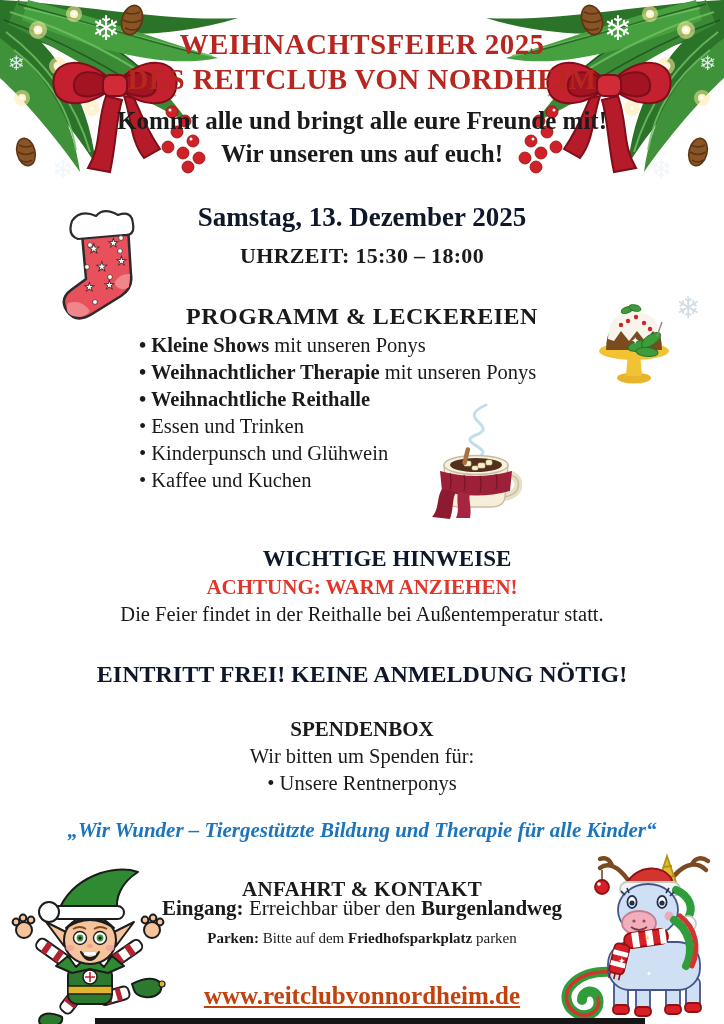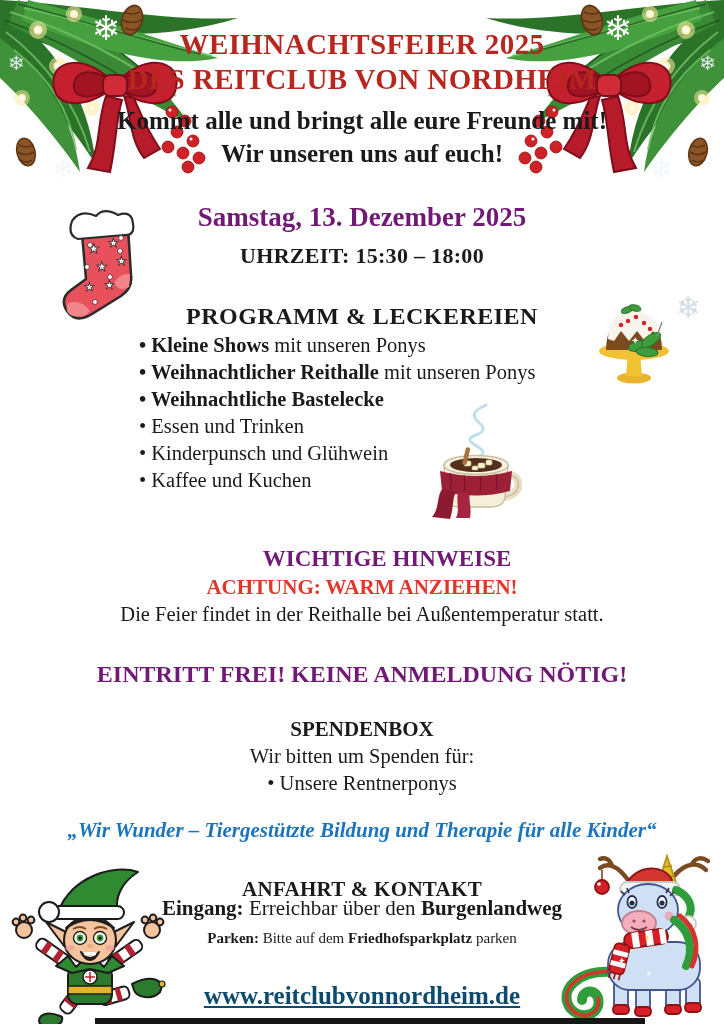--- a/index.html
+++ b/index.html
@@ -3,21 +3,21 @@
 <meta charset="utf-8">
 <style>
   html,body{margin:0;padding:0;background:#fff;}
   .page{
     position:relative;width:724px;height:1024px;background:#ffffff;
     font-family:"Liberation Serif","DejaVu Serif",serif;color:#1a1a1a;
     overflow:hidden;margin:0 auto;
   }
   .tblock{position:absolute;left:0;width:724px;text-align:center;line-height:1.2;}
   .red{color:#b7271f;}
-  .green{color:#701a75;}
+  .green{color:#0f172a;}
   .warnred{color:#e2362b;}
   .blue{color:#1c75bc;}
   .b{font-weight:bold;}
 
   #title{top:27px;font-size:29px;font-weight:bold;line-height:35px;letter-spacing:.4px;}
   #subtitle{top:104px;font-size:25px;font-weight:bold;line-height:33px;}
   #date-line{top:201px;font-size:27px;font-weight:bold;}
   #time-line{top:243px;font-size:22px;font-weight:bold;letter-spacing:.3px;}
   #program-heading{top:302px;font-size:24px;font-weight:bold;letter-spacing:.5px;}
   #program-list{position:absolute;top:332px;left:139px;width:480px;text-align:left;
@@ -28,21 +28,21 @@
   #eintritt-line{top:660px;font-size:24px;font-weight:bold;}
   #spenden-heading{top:717px;font-size:21px;font-weight:bold;}
   #spenden-intro{top:744px;font-size:20.5px;}
   #spenden-item-1{top:771px;font-size:20.5px;}
   #spenden-item-2{top:796px;font-size:20.5px;}
   #project-quote{top:818px;font-size:21px;font-weight:bold;font-style:italic;}
   #anfahrt-heading{top:877px;font-size:21px;font-weight:bold;letter-spacing:.3px;}
   #eingang-line{top:896px;font-size:21px;}
   #parken-line{top:929px;font-size:15px;}
   #website-line{top:981px;font-size:25px;font-weight:bold;}
-  #website-line a{color:#0c4a6e;text-decoration:underline;}
+  #website-line a{color:#c2410c;text-decoration:underline;}
   .illus{position:absolute;}
   #page-edge-bar{position:absolute;left:95px;top:1018px;width:550px;height:6px;background:#161616;}
   #floating-snowflake{position:absolute;left:676px;top:290px;font-size:30px;color:#d4dde4;
     font-family:"DejaVu Sans",sans-serif;}
 </style>
 </head>
 <body>
 
 <div class="page">
 
@@ -173,22 +173,22 @@
         <circle cx="47" cy="60" r="2.4"></circle>
       <circle cx="70" cy="70" r="2.4"></circle>
         <circle cx="55" cy="95" r="2.4"></circle>
         <circle cx="81" cy="31" r="2.4"></circle>
     </g>
   </svg>
 
   <div id="program-heading" class="tblock">PROGRAMM &amp; LECKEREIEN</div>
   <ul id="program-list">
     <li><span class="b">• Kleine Shows</span><span> mit unseren Ponys</span></li>
-    <li><span class="b">• Weihnachtlicher Reithalle</span><span> mit unseren Ponys</span></li>
-    <li><span class="b">• Weihnachtliche Bastelecke</span><span></span></li>
+    <li><span class="b">• Weihnachtlicher Therapie</span><span> mit unseren Ponys</span></li>
+    <li><span class="b">• Weihnachtliche Reithalle</span><span></span></li>
     <li><span class="b"></span><span>• Essen und Trinken</span></li>
     <li><span class="b"></span><span>• Kinderpunsch und Glühwein</span></li>
     <li><span class="b"></span><span>• Kaffee und Kuchen</span></li>
   </ul>
 
   <svg class="illus" style="left:583px;top:298px" width="102" height="96" viewBox="0 0 102 96" aria-hidden="true">
     <ellipse cx="51" cy="80" rx="17" ry="5.5" fill="#e8b52a"></ellipse>
     <path d="M45,54 L57,54 L59,78 L43,78 Z" fill="#f1c232"></path>
     <ellipse cx="51" cy="53" rx="35" ry="9" fill="#f1c232"></ellipse>
     <path d="M23,52 Q23,20 51,18 Q79,20 79,52 Z" fill="#7b4a1e"></path>

